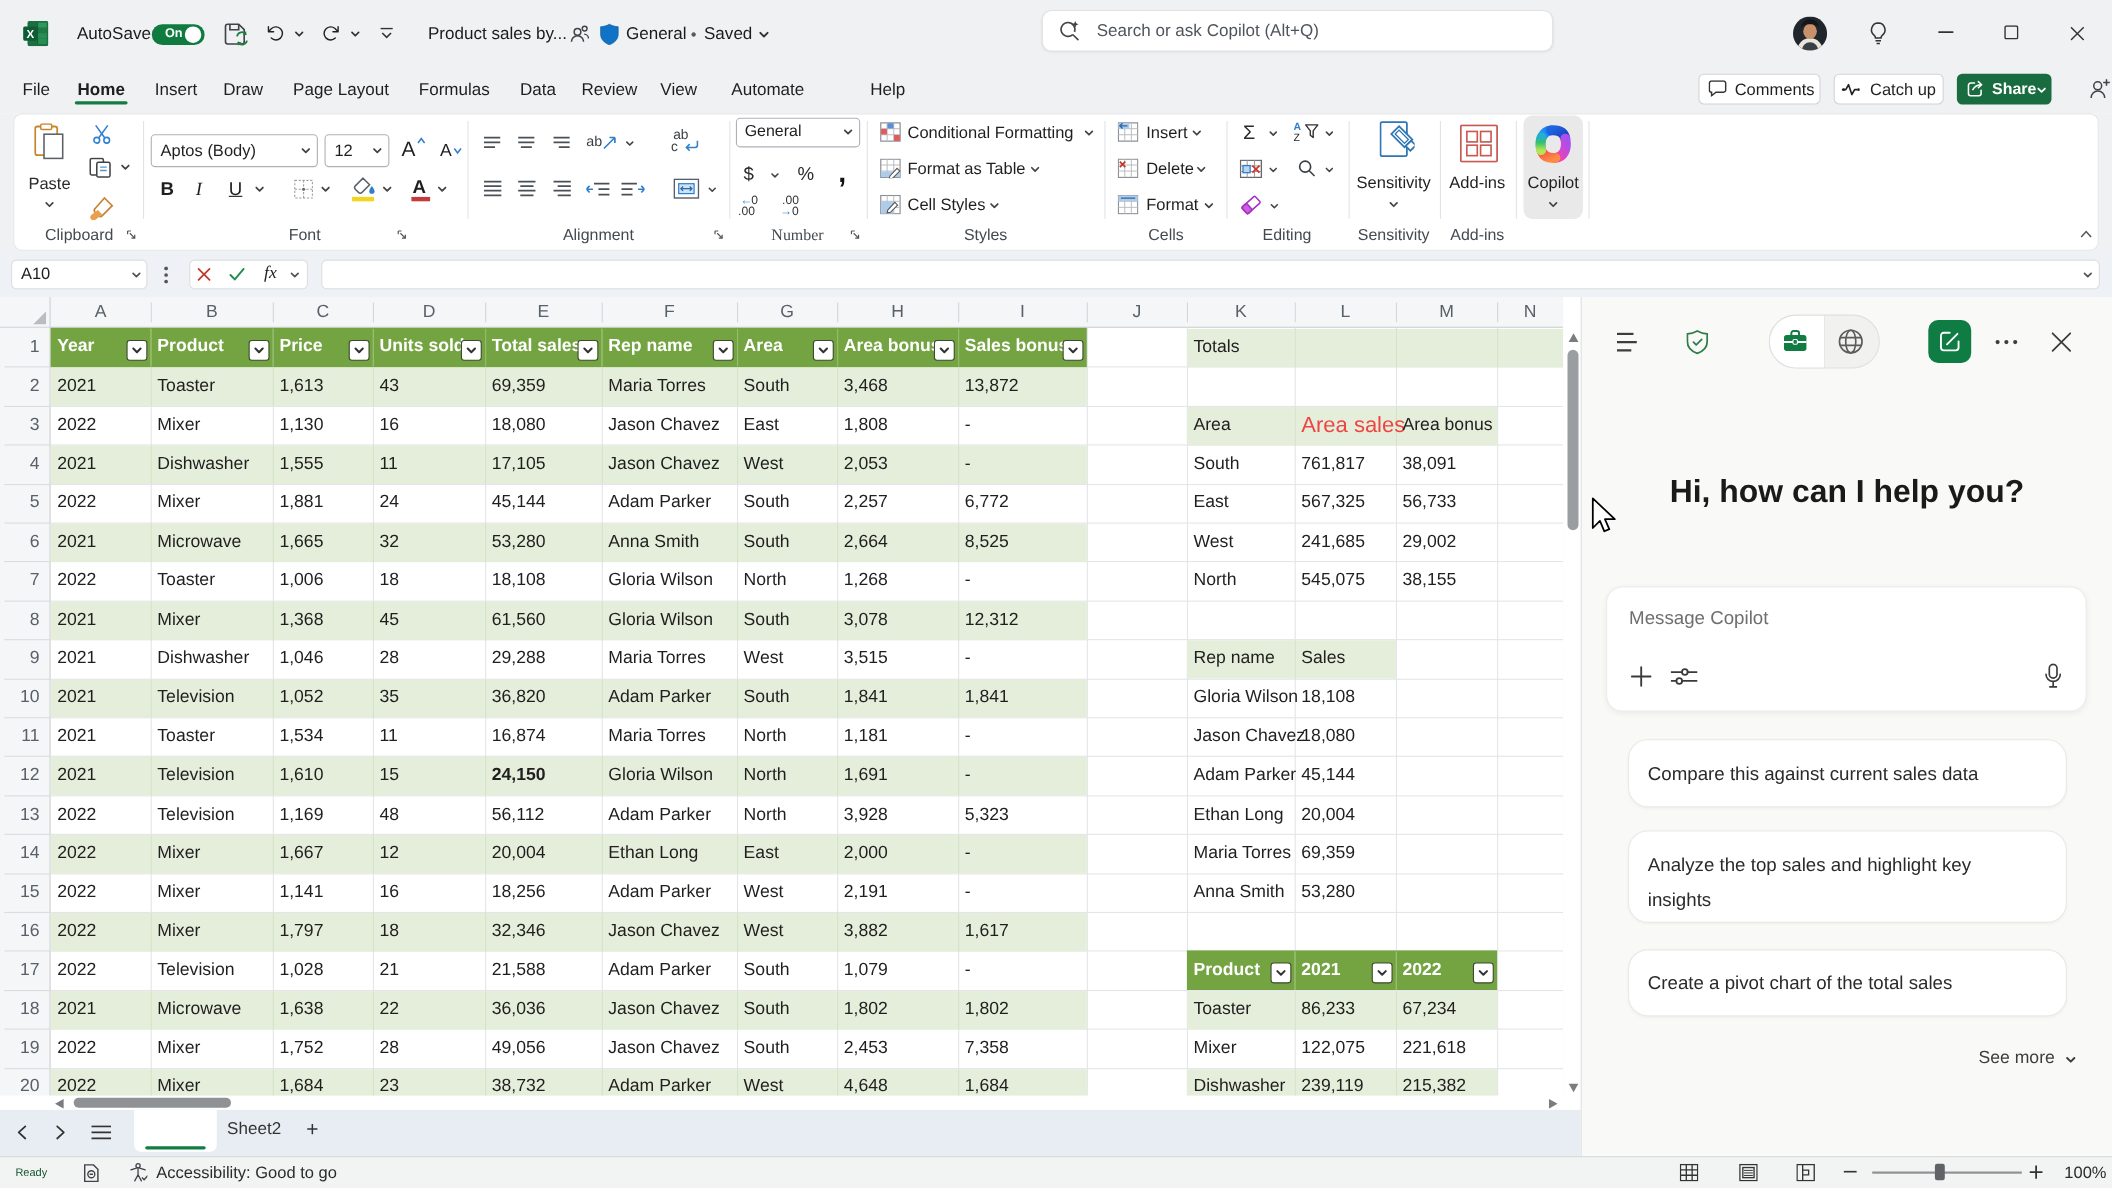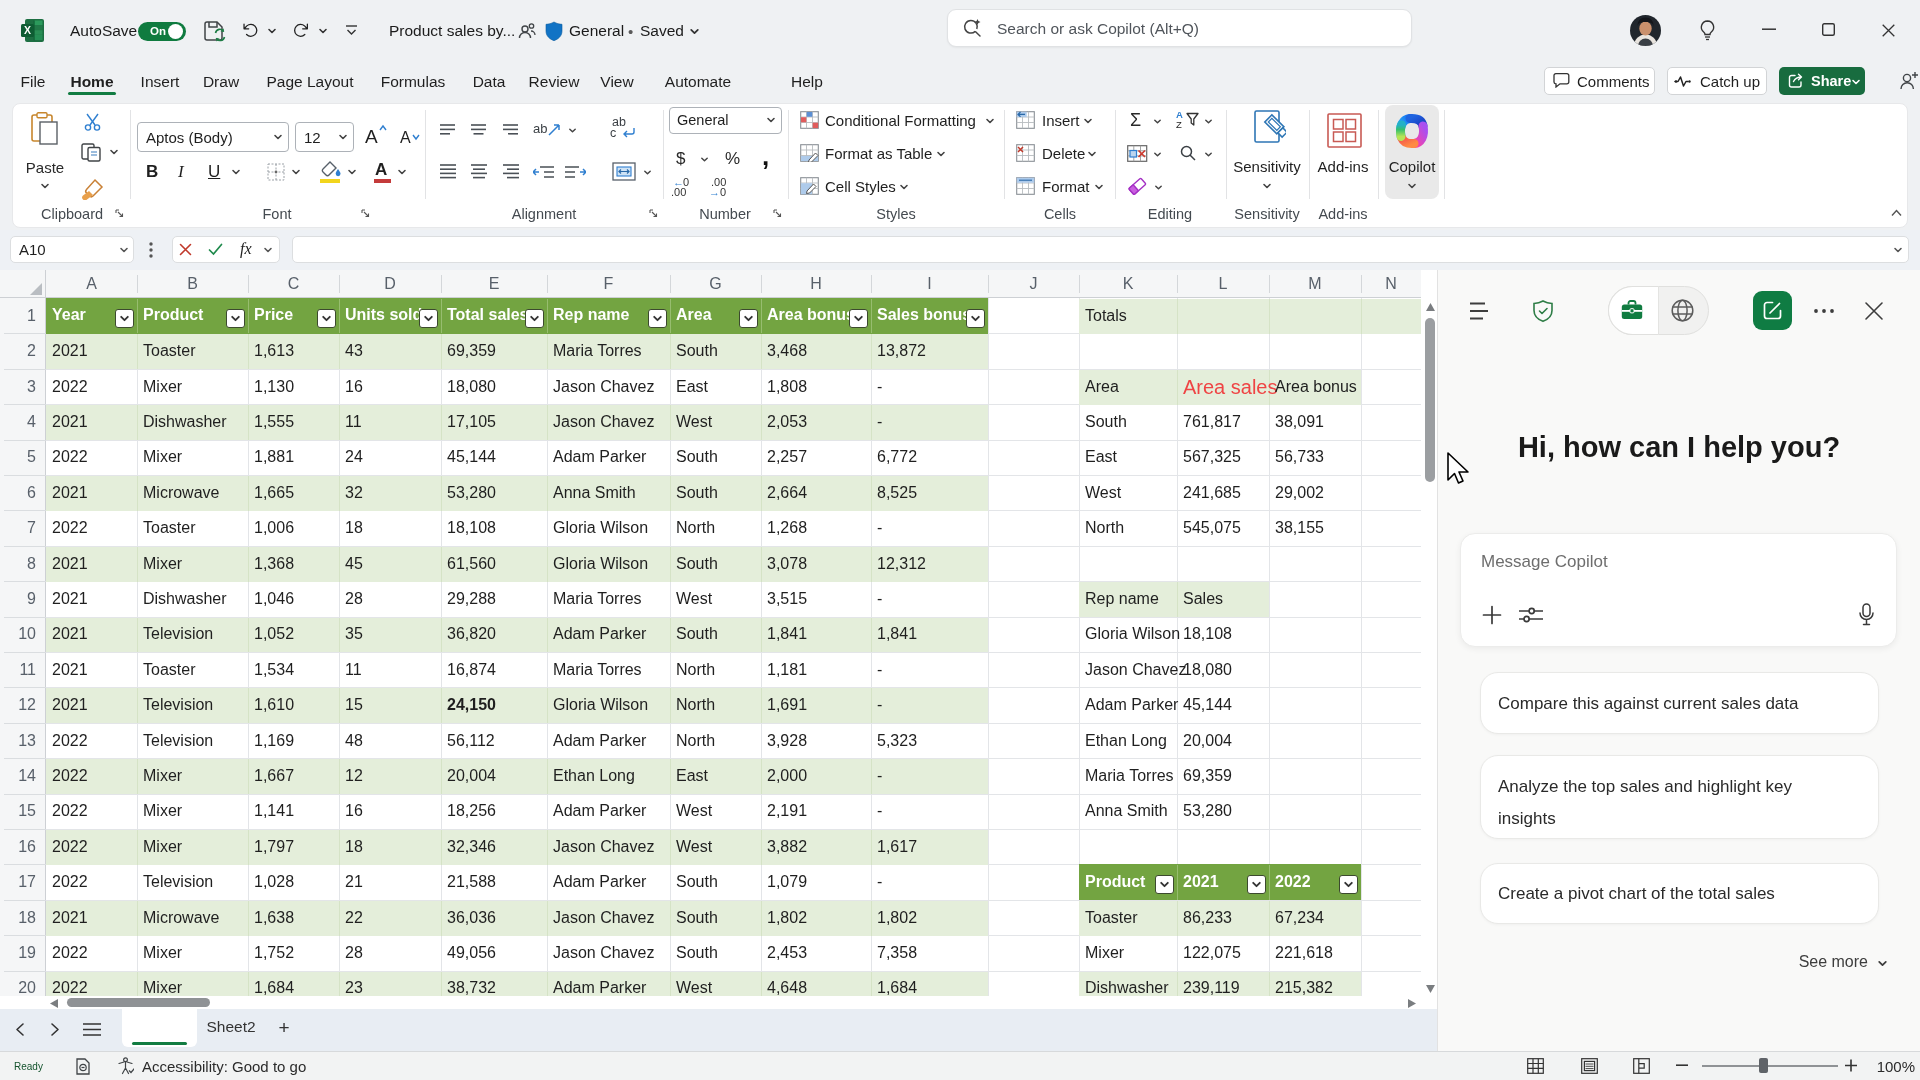--- a/index.html
+++ b/index.html
@@ -144,21 +144,21 @@
 <div style="left:788px;top:110px;width:1px;height:89px;background:#e2e3e5;"></div>
 <div style="left:1004px;top:110px;width:1px;height:89px;background:#e2e3e5;"></div>
 <div style="left:1115px;top:110px;width:1px;height:89px;background:#e2e3e5;"></div>
 <div style="left:1226px;top:110px;width:1px;height:89px;background:#e2e3e5;"></div>
 <div style="left:1309px;top:110px;width:1px;height:89px;background:#e2e3e5;"></div>
 <div style="left:1378px;top:110px;width:1px;height:89px;background:#e2e3e5;"></div>
 <div style="left:1444px;top:110px;width:1px;height:89px;background:#e2e3e5;"></div>
 <div style="position:absolute;left:72px;top:202.8px;font-size:14.5px;color:#444a50;font-weight:400;line-height:22.5px;white-space:nowrap;transform:translateX(-50%);">Clipboard</div>
 <div style="position:absolute;left:277px;top:202.8px;font-size:14.5px;color:#444a50;font-weight:400;line-height:22.5px;white-space:nowrap;transform:translateX(-50%);">Font</div>
 <div style="position:absolute;left:544px;top:202.8px;font-size:14.5px;color:#444a50;font-weight:400;line-height:22.5px;white-space:nowrap;transform:translateX(-50%);">Alignment</div>
-<div style="position:absolute;left:725px;top:202.8px;font-size:14.5px;color:#444a50;font-weight:400;line-height:22.5px;white-space:nowrap;transform:translateX(-50%);">Number</div>
+<div style="position:absolute;left:725px;top:202.8px;font-size:14.5px;color:#444a50;font-weight:400;line-height:22.5px;white-space:nowrap;transform:translateX(-50%);font-family:Liberation Serif, serif;">Number</div>
 <div style="position:absolute;left:896px;top:202.8px;font-size:14.5px;color:#444a50;font-weight:400;line-height:22.5px;white-space:nowrap;transform:translateX(-50%);">Styles</div>
 <div style="position:absolute;left:1060px;top:202.8px;font-size:14.5px;color:#444a50;font-weight:400;line-height:22.5px;white-space:nowrap;transform:translateX(-50%);">Cells</div>
 <div style="position:absolute;left:1170px;top:202.8px;font-size:14.5px;color:#444a50;font-weight:400;line-height:22.5px;white-space:nowrap;transform:translateX(-50%);">Editing</div>
 <div style="position:absolute;left:1267px;top:202.8px;font-size:14.5px;color:#444a50;font-weight:400;line-height:22.5px;white-space:nowrap;transform:translateX(-50%);">Sensitivity</div>
 <div style="position:absolute;left:1343px;top:202.8px;font-size:14.5px;color:#444a50;font-weight:400;line-height:22.5px;white-space:nowrap;transform:translateX(-50%);">Add-ins</div>
 <svg style="position:absolute;left:115px;top:209px" width="9" height="9" viewBox="0 0 9 9">
     <path d="M1 1 h3 M1 1 v3 M3 3 l4.5 4.5 M7.5 4.5 v3 h-3" fill="none" stroke="#555" stroke-width="1.1"></path>
   </svg>
 <svg style="position:absolute;left:361px;top:209px" width="9" height="9" viewBox="0 0 9 9">
     <path d="M1 1 h3 M1 1 v3 M3 3 l4.5 4.5 M7.5 4.5 v3 h-3" fill="none" stroke="#555" stroke-width="1.1"></path>

